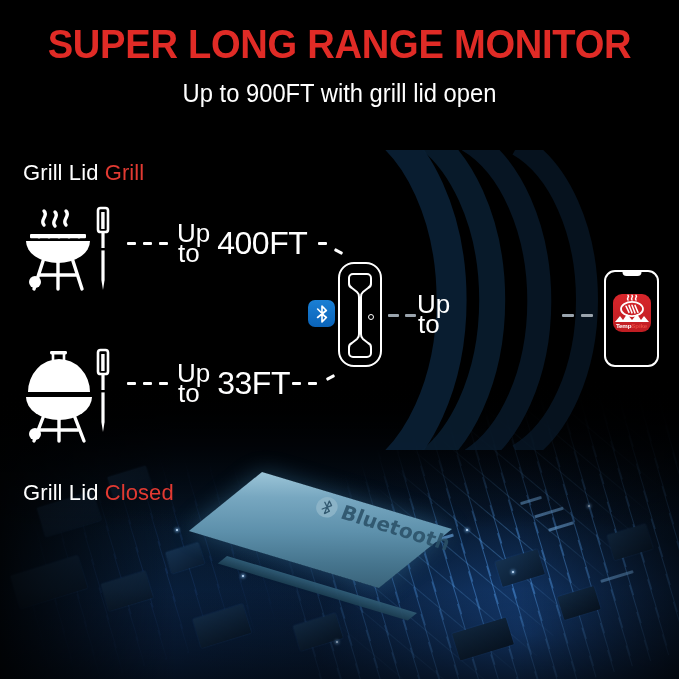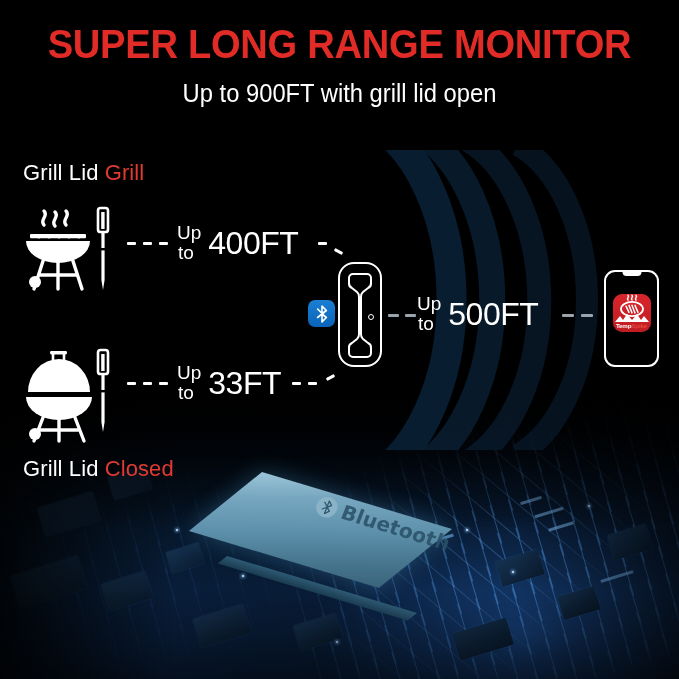--- a/index.html
+++ b/index.html
@@ -151,31 +151,31 @@
   }
 
   .lid-label{
     position:absolute;left:23px;
     font-size:22px;line-height:26px;
     color:#fff;letter-spacing:.1px;
     white-space:nowrap;
   }
   .lid-label .hl{color:#e23a32;}
   #lid-open{top:160px;}
-  #lid-closed{top:456px;text-align:center;}
+  #lid-closed{top:480px;text-align:center;}
 
   
   .range-text{
     position:absolute;
     display:flex;align-items:center;
     color:#fff;white-space:nowrap;
   }
   .upto{
     display:flex;flex-direction:column;
-    font-size:19px;line-height:20px;
+    font-size:26px;line-height:20px;
     margin-right:7px;
   }
   .upto .u{margin-left:1px;}
   .upto .t{margin-left:2px;}
   .bignum{
     font-size:32px;line-height:38px;
     letter-spacing:-.5px;
   }
 
   
@@ -417,21 +417,20 @@
   </div>
 
   <div class="dash dim" style="left:388px;top:314px;width:11px;"></div>
   <div class="dash dim" style="left:405px;top:314px;width:11px;"></div>
 
   <div class="range-text" style="left:416px;top:294px;">
     <span class="upto">
       <span class="u">Up</span>
       <span class="t">to</span>
     </span>
-    <span class="bignum">500FT</span>
   </div>
 
   <div class="dash dim" style="left:562px;top:314px;width:12px;"></div>
   <div class="dash dim" style="left:581px;top:314px;width:12px;"></div>
 
   <div id="phone">
     <span class="notch"></span>
     <div id="app-icon">
       <svg width="38" height="30" viewBox="0 0 38 30" style="display:block;">
         <g stroke="#fff" stroke-width="1.5" fill="none" stroke-linecap="round">

